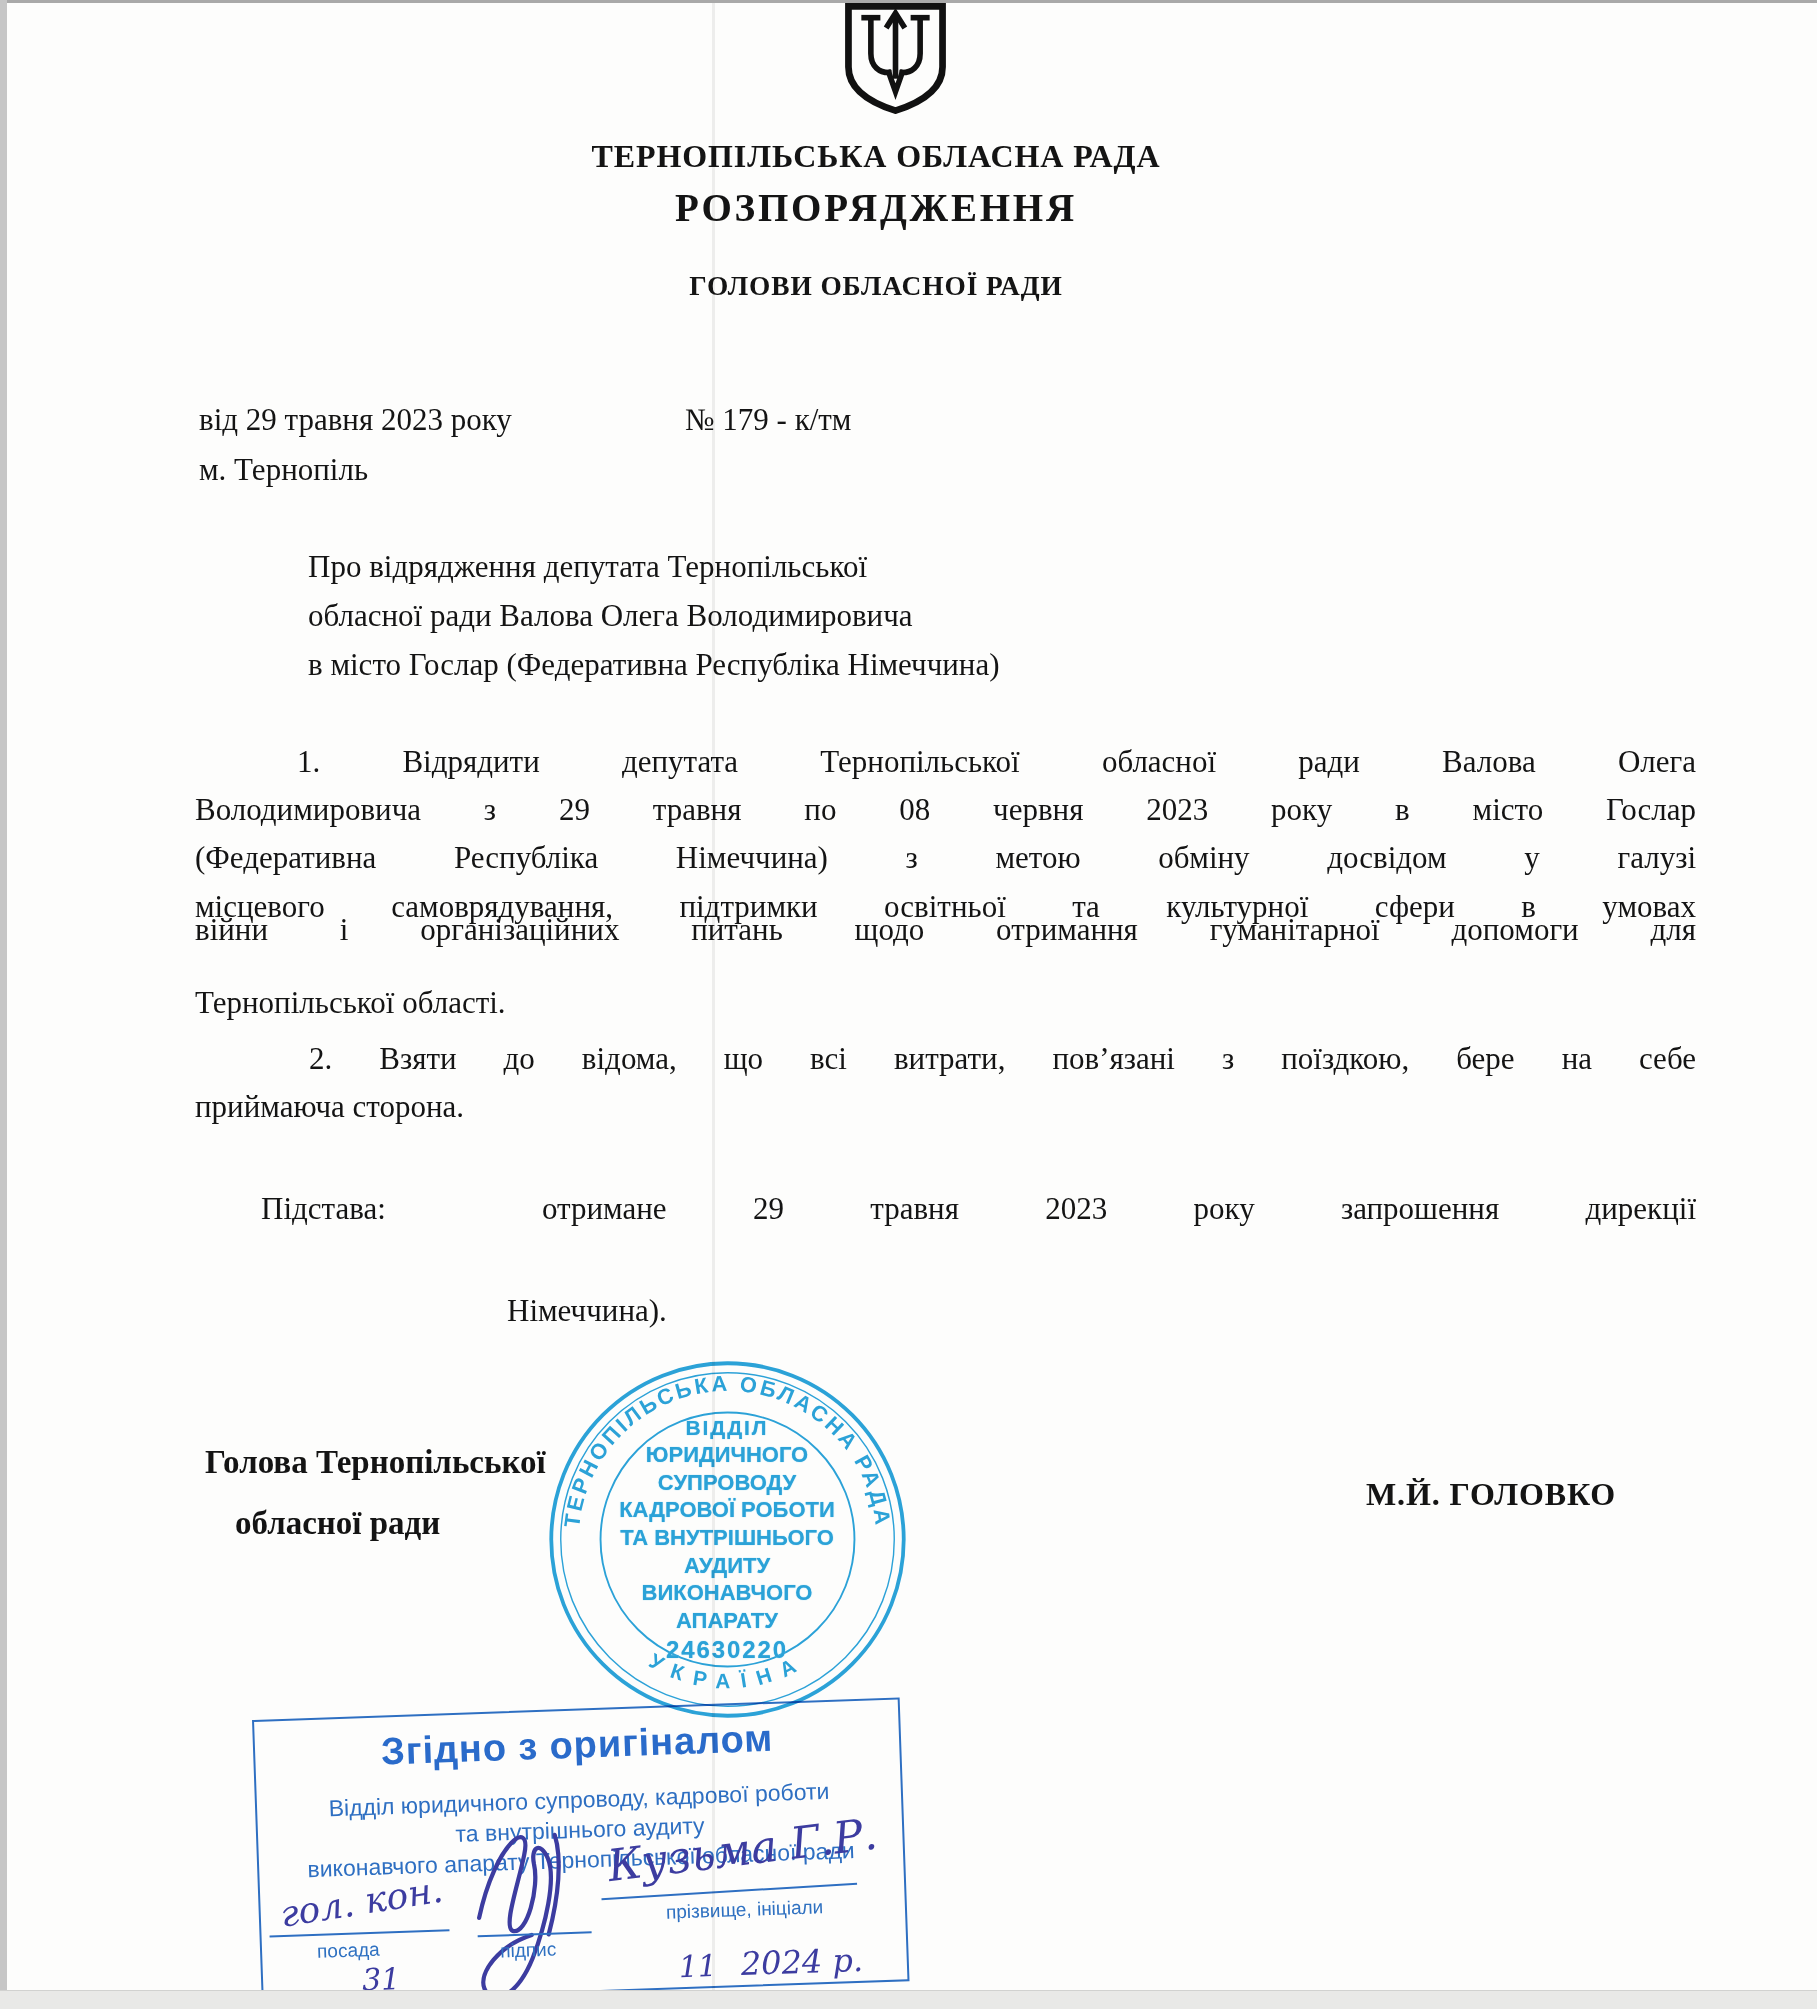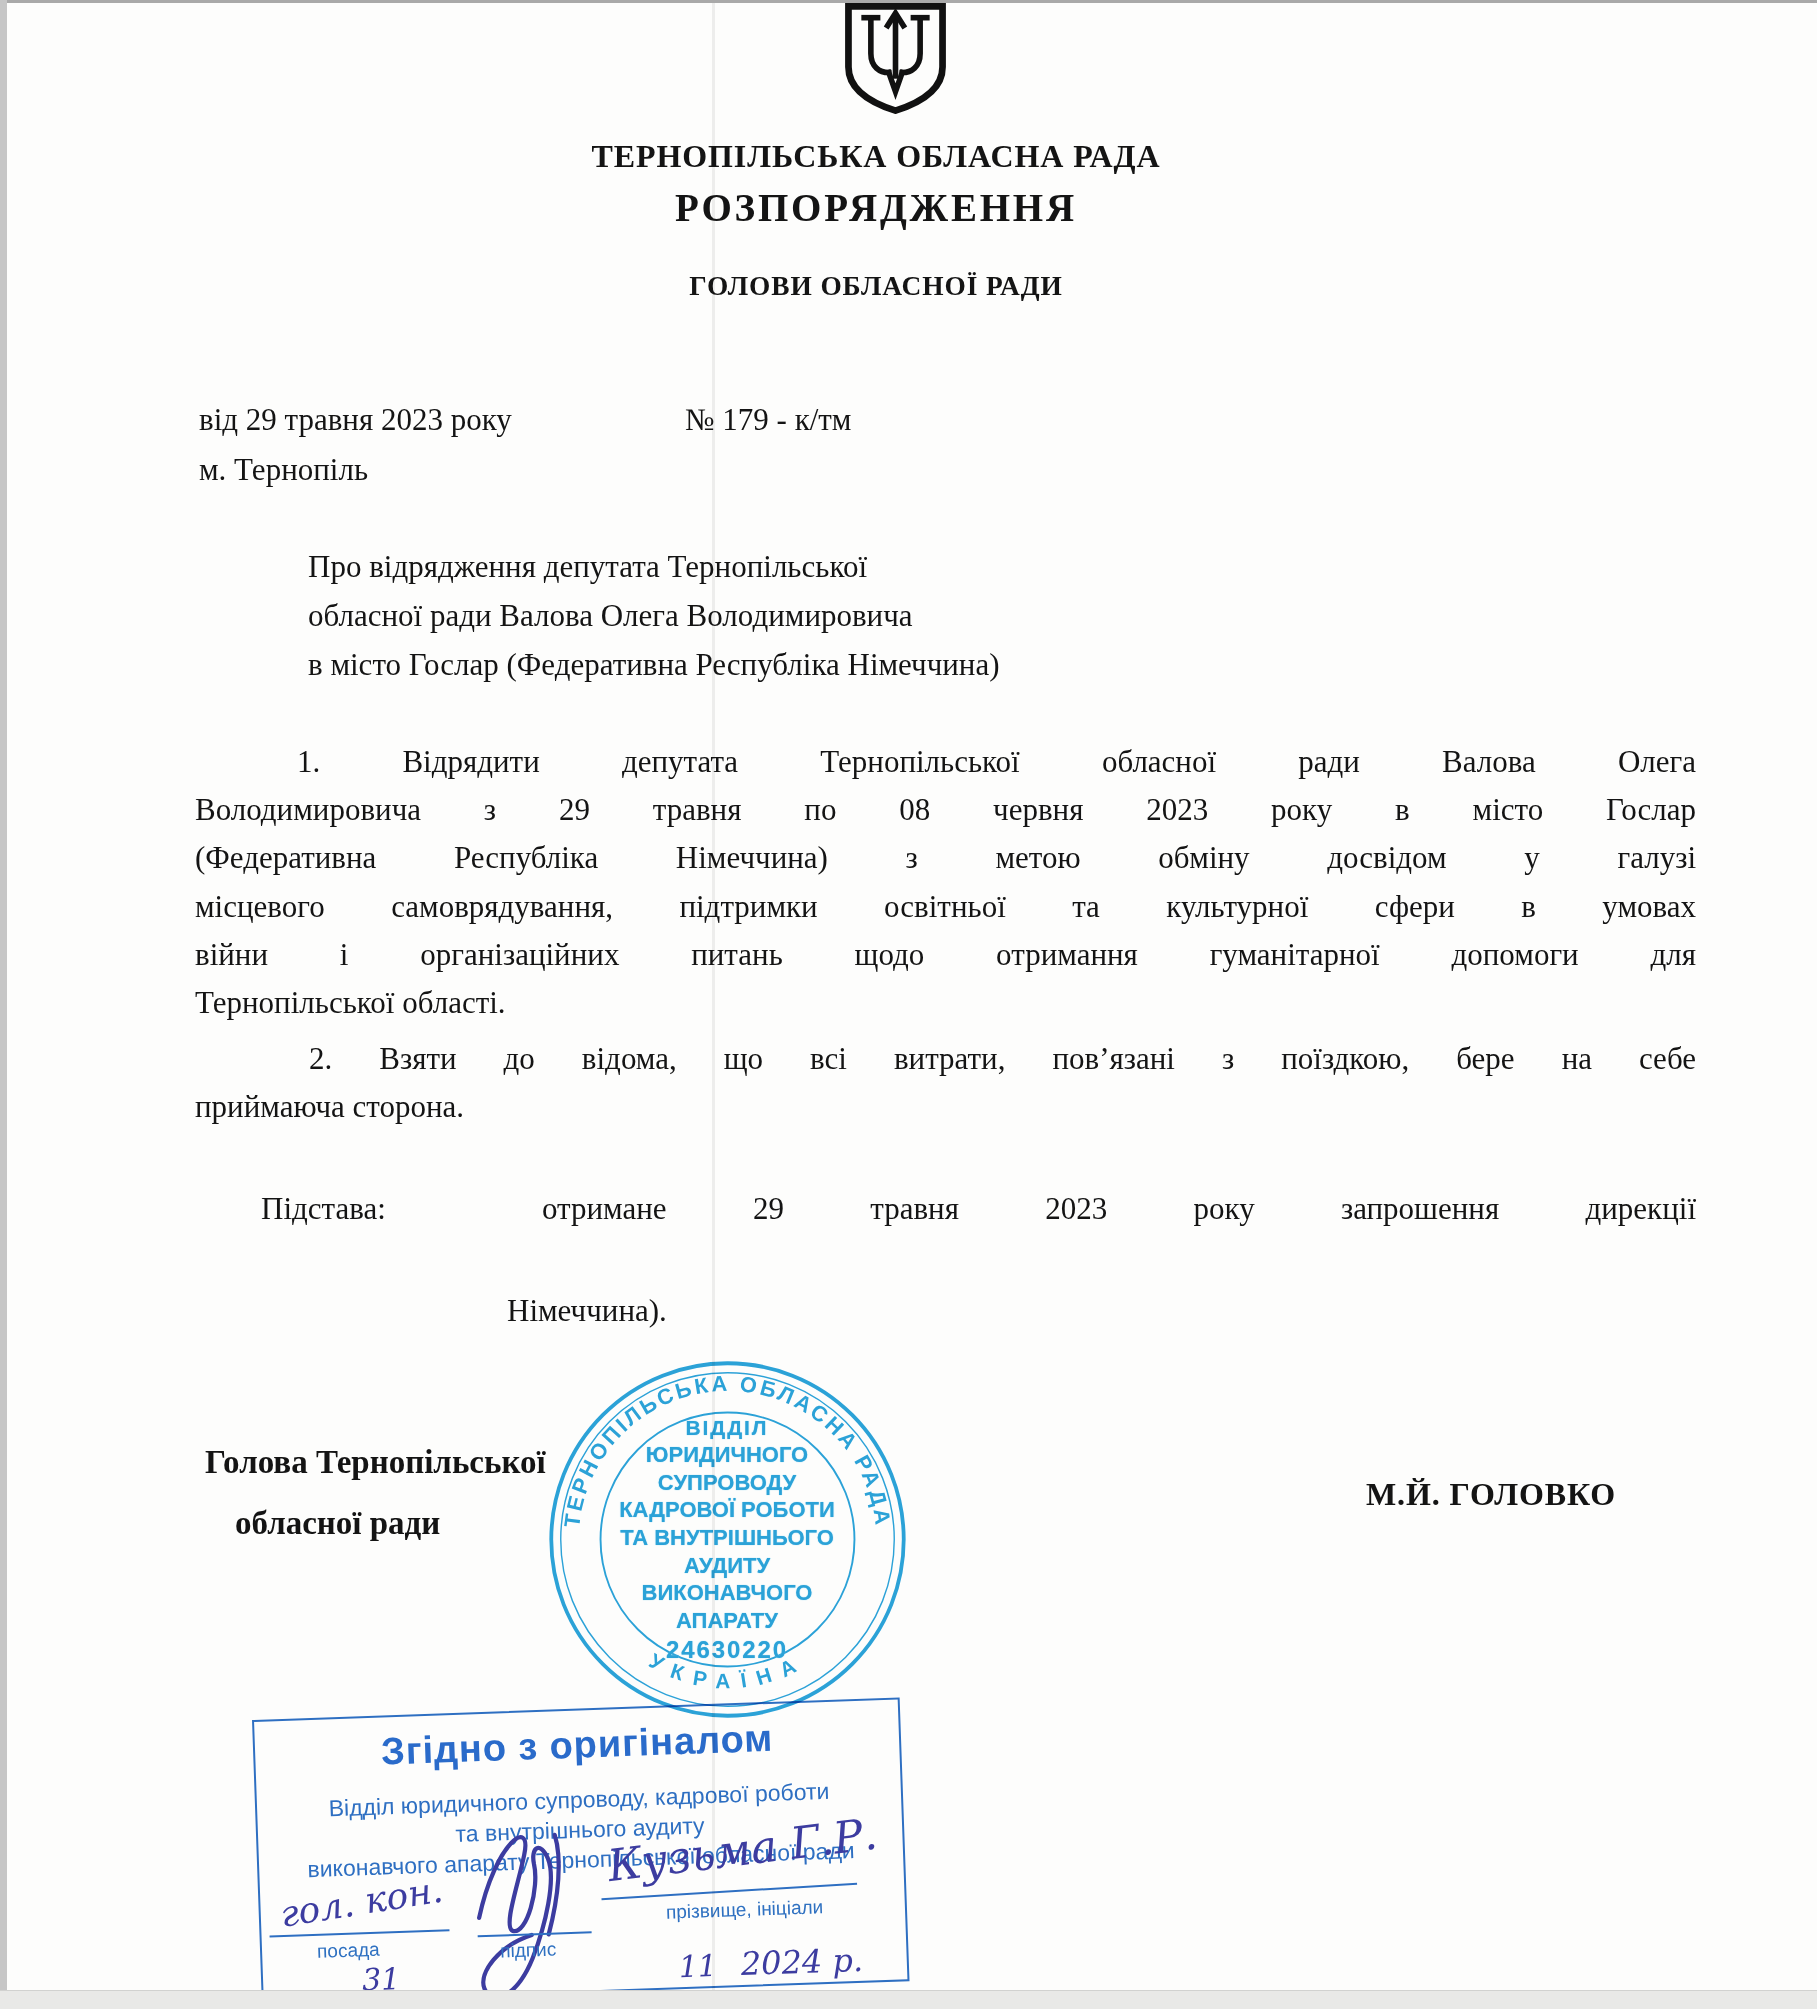--- a/index.html
+++ b/index.html
@@ -73,21 +73,21 @@
   <div class="abs t" style="left:199px;top:452px;">м. Тернопіль</div>
 
   <div class="abs t" style="left:308px;top:549px;">Про відрядження депутата Тернопільської</div>
   <div class="abs t" style="left:308px;top:598px;">обласної ради Валова Олега Володимировича</div>
   <div class="abs t" style="left:308px;top:647px;">в місто Гослар (Федеративна Республіка Німеччина)</div>
 
   <div class="abs t just bline" style="top:744px;padding-left:102px;width:1399px;">1. Відрядити депутата Тернопільської обласної ради Валова Олега</div>
   <div class="abs t just bline" style="top:792px;">Володимировича з 29 травня по 08 червня 2023 року в місто Гослар</div>
   <div class="abs t just bline" style="top:840px;">(Федеративна Республіка Німеччина) з метою обміну досвідом у галузі</div>
   <div class="abs t just bline" style="top:889px;">місцевого самоврядування, підтримки освітньої та культурної сфери в умовах</div>
-  <div class="abs t just bline" style="top:937px;">війни і організаційних питань щодо отримання гуманітарної допомоги для</div>
+  <div class="abs t just bline" style="top:912px;">війни і організаційних питань щодо отримання гуманітарної допомоги для</div>
   <div class="abs t bline" style="top:985px;">Тернопільської області.</div>
 
   <div class="abs t just bline" style="top:1041px;padding-left:114px;width:1387px;">2. Взяти до відома, що всі витрати, пов’язані з поїздкою, бере на себе</div>
   <div class="abs t bline" style="top:1089px;">приймаюча сторона.</div>
 
   <div class="abs t" style="left:261px;top:1191px;">Підстава:</div>
   <div class="abs t just" style="left:542px;top:1191px;width:1154px;">отримане 29 травня 2023 року запрошення дирекції</div>
   <div class="abs t" style="left:507px;top:1293px;">Німеччина).</div>
 
   <div class="abs sig" style="left:205px;top:1444px;">Голова Тернопільської</div>

